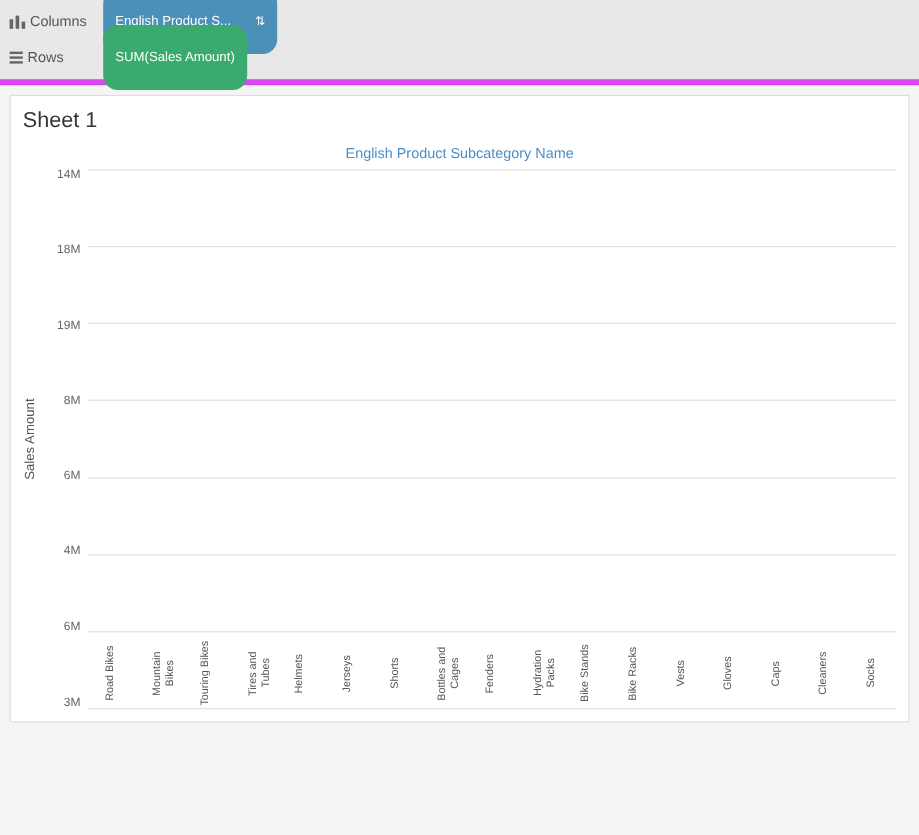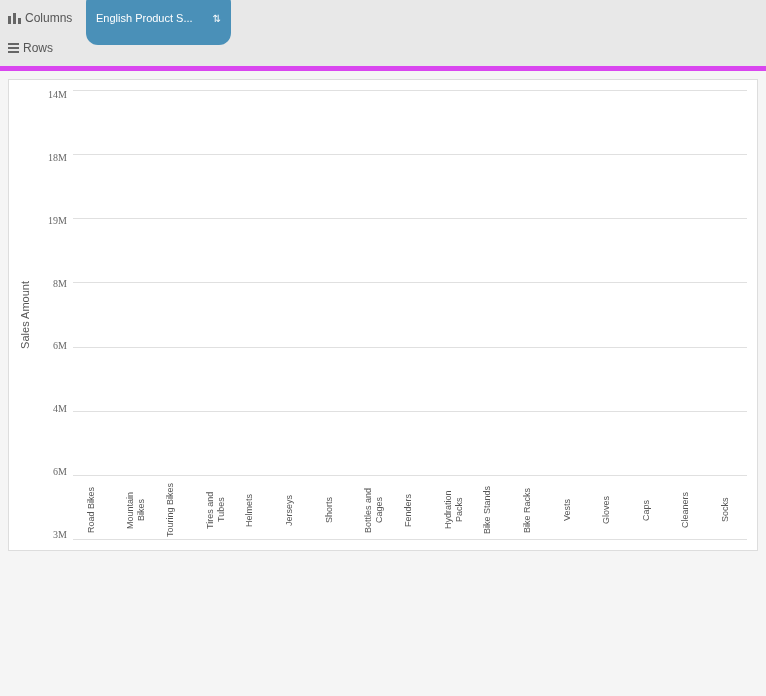--- a/index.html
+++ b/index.html
@@ -112,21 +112,20 @@
       justify-content: space-between;
       align-items: flex-end;
       padding-right: 6px;
       width: 38px;
     }
 
     .y-tick {
       font-size: 10px;
       color: #666;
       line-height: 1;
-      font-family: Liberation Serif, serif;
     }
 
     .plot-area {
       flex: 1;
       position: relative;
       display: flex;
       flex-direction: column;
     }
 
     .grid-lines {
@@ -210,26 +209,31 @@
   </div>
   <div class="toolbar-row">
     <div class="toolbar-label">
       <span style="display:inline-flex;flex-direction:column;gap:2px;">
         <span style="display:inline-block;width:11px;height:2px;background:#666;"></span>
         <span style="display:inline-block;width:11px;height:2px;background:#666;"></span>
         <span style="display:inline-block;width:11px;height:2px;background:#666;"></span>
       </span>
       <span>Rows</span>
     </div>
+    <div class="pill pill-green">
+      <span>SUM(Sales Amount)</span>
+    </div>
   </div>
 </div>
 
 <div class="sheet-container">
+  <div class="sheet-title">Sheet 1</div>
 
   <div class="chart-area">
+    <div class="chart-title">English Product Subcategory Name</div>
 
     <div class="chart-inner">
 
       <div class="y-axis-label">Sales Amount</div>
 
       <div class="chart-body">
 
         <div class="y-axis" id="y-axis-ticks" style="height: 450px; padding-bottom: 0px; padding-top: 0px;">
             <span class="y-tick">3M</span>
             <span class="y-tick">6M</span>

